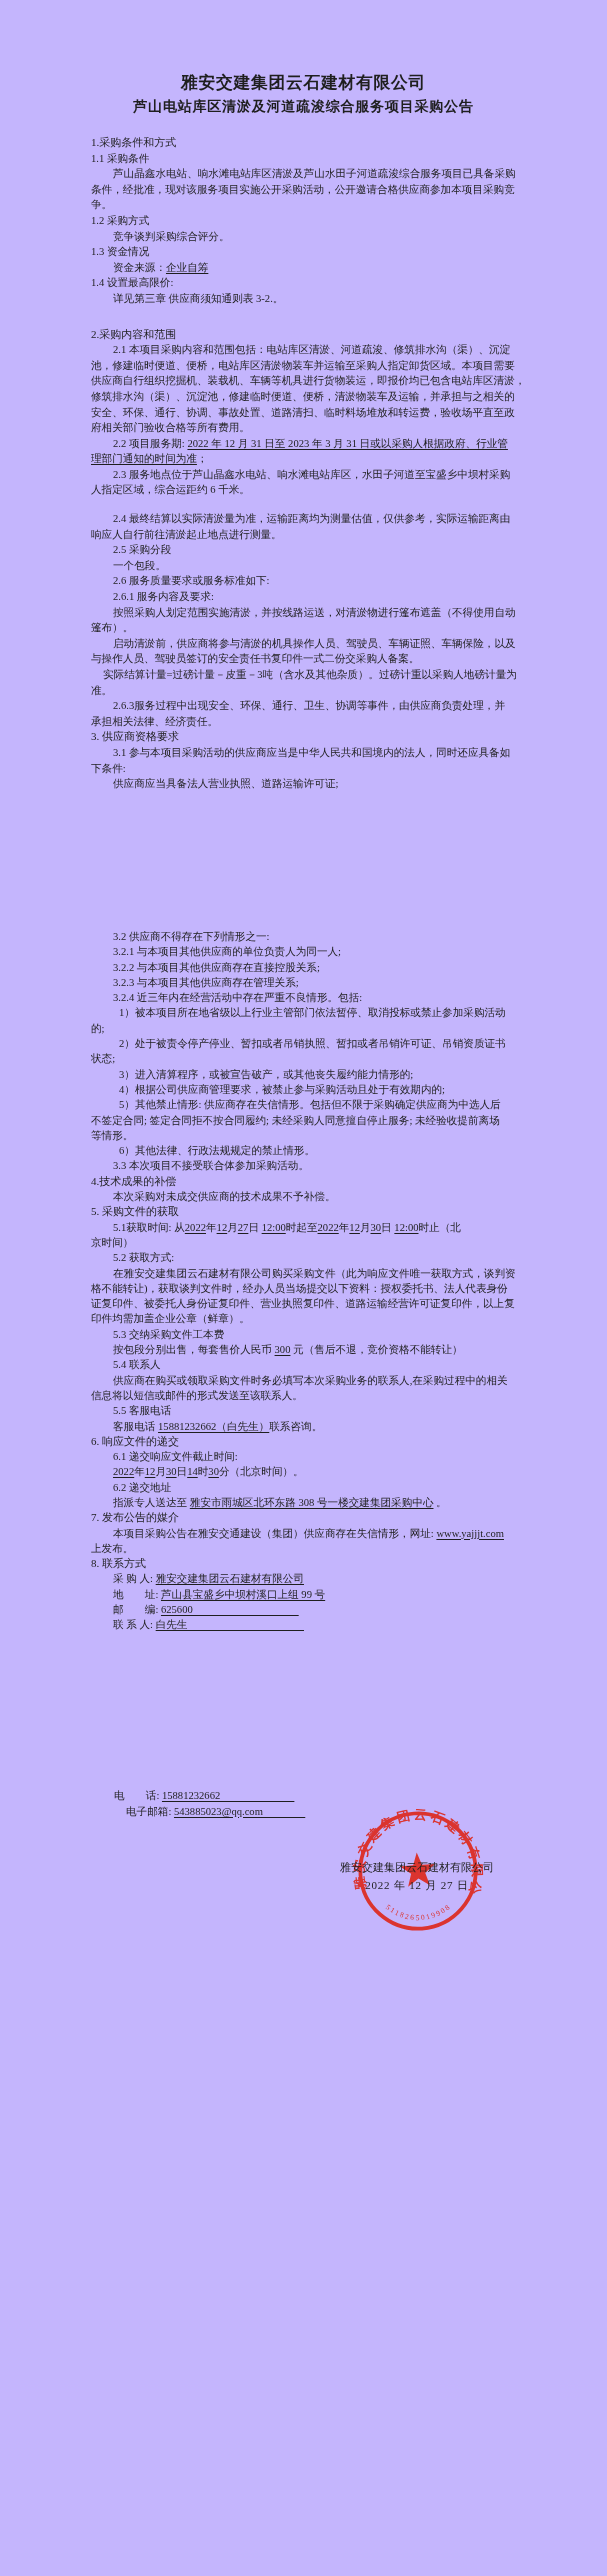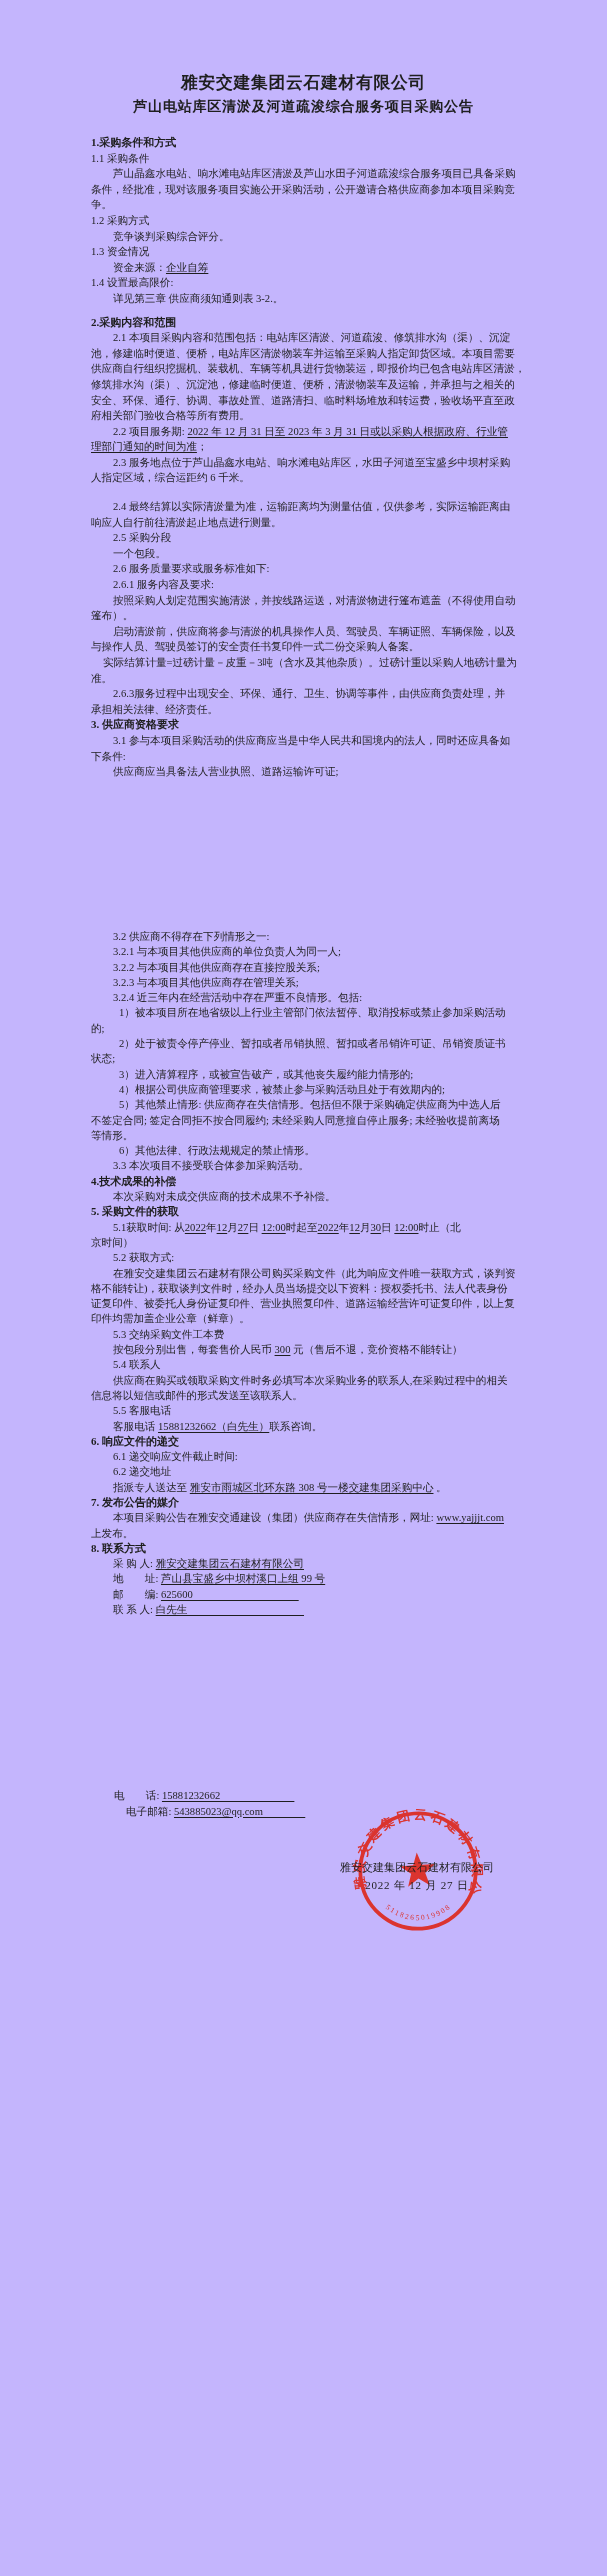--- a/index.html
+++ b/index.html
@@ -23,21 +23,21 @@
   .doc-block{
     position:absolute;
     left:91px;
     width:458px;
     font-size:10.6px;
   }
   #block-intro{top:135px; line-height:15.6px;}
   #block-main{top:929px; line-height:15.3px;}
   #block-phone{top:1788px; left:114px; width:395px; line-height:15.6px;}
   .ln{white-space:nowrap;}
-  .ln.b{font-weight:bold; font-size:11px;}
+  .ln.b{font-weight:normal; font-size:11px;}
   .ln.in1{padding-left:12px;}
   .ln.in2{padding-left:22px;}
   .ln.in3{padding-left:28px;}
   .u{text-decoration:underline; text-underline-offset:2.3px; text-decoration-thickness:0.8px;}
   .signature-block{
     position:absolute;
     top:1859px; left:317px; width:200px;
     text-align:center;
     font-size:11px;
     z-index:3;
@@ -68,21 +68,21 @@
       <div class="ln"><span>1.1 采购条件</span></div>
       <div class="ln in2"><span>芦山晶鑫水电站、响水滩电站库区清淤及芦山水田子河道疏浚综合服务项目已具备采购</span></div>
       <div class="ln"><span>条件，经批准，现对该服务项目实施公开采购活动，公开邀请合格供应商参加本项目采购竞</span></div>
       <div class="ln"><span>争。</span></div>
       <div class="ln"><span>1.2 采购方式</span></div>
       <div class="ln in2"><span>竞争谈判采购综合评分。</span></div>
       <div class="ln"><span>1.3 资金情况</span></div>
       <div class="ln in2"><span>资金来源：</span><span class="u">企业自筹</span></div>
       <div class="ln"><span>1.4 设置最高限价:</span></div>
       <div class="ln in2"><span>详见第三章 供应商须知通则表 3-2.。</span></div>
-      <div class="ln b" style="margin-top: 8px;"><span>2.采购内容和范围</span></div>
+      <div class="ln b" style="margin-top: 20px;"><span>2.采购内容和范围</span></div>
       <div class="ln in2"><span>2.1 本项目采购内容和范围包括：电站库区清淤、河道疏浚、修筑排水沟（渠）、沉淀</span></div>
       <div class="ln"><span>池，修建临时便道、便桥，电站库区清淤物装车并运输至采购人指定卸货区域。本项目需要</span></div>
       <div class="ln"><span>供应商自行组织挖掘机、装载机、车辆等机具进行货物装运，即报价均已包含电站库区清淤，</span></div>
       <div class="ln"><span>修筑排水沟（渠）、沉淀池，修建临时便道、便桥，清淤物装车及运输，并承担与之相关的</span></div>
       <div class="ln"><span>安全、环保、通行、协调、事故处置、道路清扫、临时料场堆放和转运费，验收场平直至政</span></div>
       <div class="ln"><span>府相关部门验收合格等所有费用。</span></div>
       <div class="ln in2"><span>2.2 项目服务期: </span><span class="u">2022 年 12 月 31 日至 2023 年 3 月 31 日或以采购人根据政府、行业管</span></div>
       <div class="ln"><span class="u">理部门通知的时间为准</span><span>；</span></div>
       <div class="ln in2"><span>2.3 服务地点位于芦山晶鑫水电站、响水滩电站库区，水田子河道至宝盛乡中坝村采购</span></div>
       <div class="ln"><span>人指定区域，综合运距约 6 千米。</span></div>
@@ -135,20 +135,21 @@
       <div class="ln"><span>印件均需加盖企业公章（鲜章）。</span></div>
       <div class="ln in2"><span>5.3 交纳采购文件工本费</span></div>
       <div class="ln in2"><span>按包段分别出售，每套售价人民币 </span><span class="u">300</span><span> 元（售后不退，竞价资格不能转让）</span></div>
       <div class="ln in2"><span>5.4 联系人</span></div>
       <div class="ln in2"><span>供应商在购买或领取采购文件时务必填写本次采购业务的联系人,在采购过程中的相关</span></div>
       <div class="ln"><span>信息将以短信或邮件的形式发送至该联系人。</span></div>
       <div class="ln in2"><span>5.5 客服电话</span></div>
       <div class="ln in2"><span>客服电话 </span><span class="u">15881232662（白先生）</span><span>联系咨询。</span></div>
       <div class="ln b"><span>6. 响应文件的递交</span></div>
       <div class="ln in2"><span>6.1 递交响应文件截止时间:</span></div>
+      <div class="ln in2"><span class="u">2022</span><span>年</span><span class="u">12</span><span>月</span><span class="u">30</span><span>日</span><span class="u">14</span><span>时</span><span class="u">30</span><span>分（北京时间）。</span></div>
       <div class="ln in2"><span>6.2 递交地址</span></div>
       <div class="ln in2"><span>指派专人送达至 </span><span class="u">雅安市雨城区北环东路 308 号一楼交建集团采购中心</span><span> 。</span></div>
       <div class="ln b"><span>7. 发布公告的媒介</span></div>
       <div class="ln in2"><span>本项目采购公告在雅安交通建设（集团）供应商存在失信情形，网址: </span><span class="u">www.yajjjt.com</span></div>
       <div class="ln"><span>上发布。</span></div>
       <div class="ln b"><span>8. 联系方式</span></div>
       <div class="ln in2"><span>采 购 人: </span><span class="u">雅安交建集团云石建材有限公司</span></div>
       <div class="ln in2"><span>地　　址: </span><span class="u">芦山县宝盛乡中坝村溪口上组 99 号</span></div>
       <div class="ln in2"><span>邮　　编: </span><span class="u">625600　　　　　　　　　　</span></div>
       <div class="ln in2"><span>联 系 人: </span><span class="u">白先生　　　　　　　　　　　</span></div>

